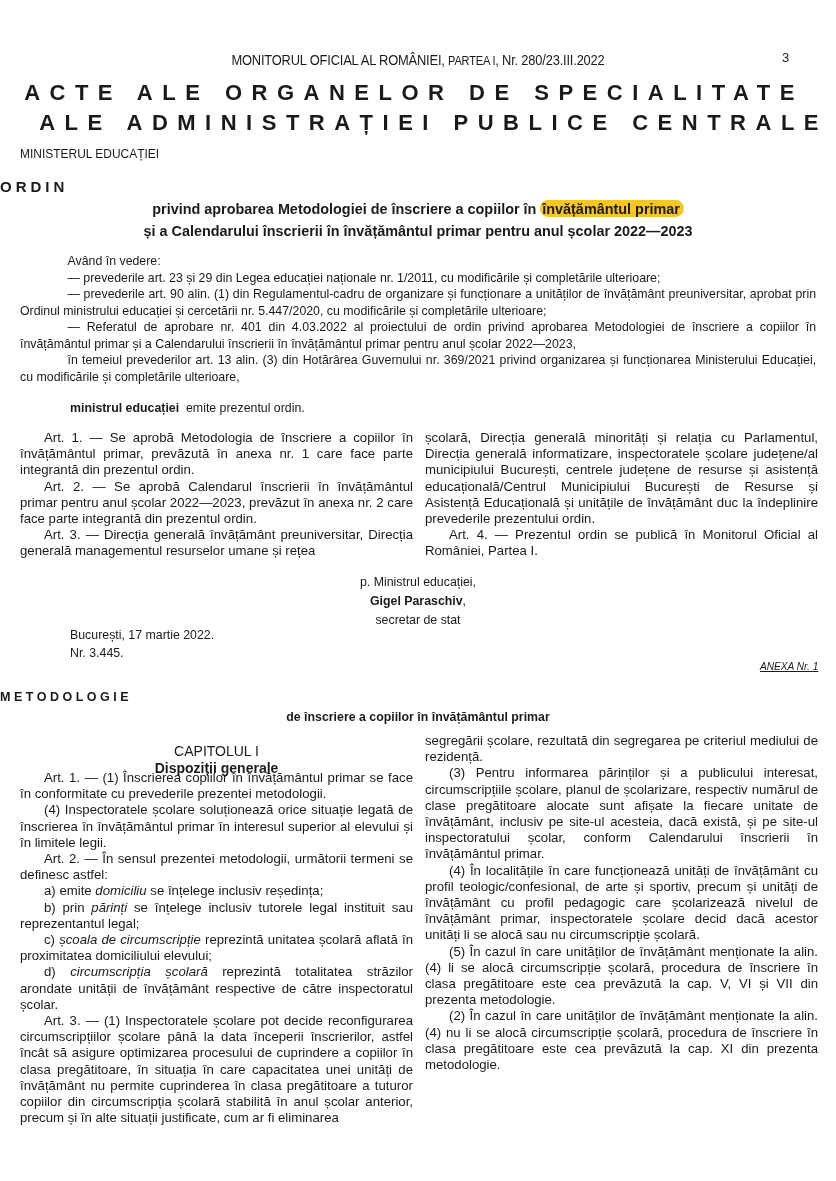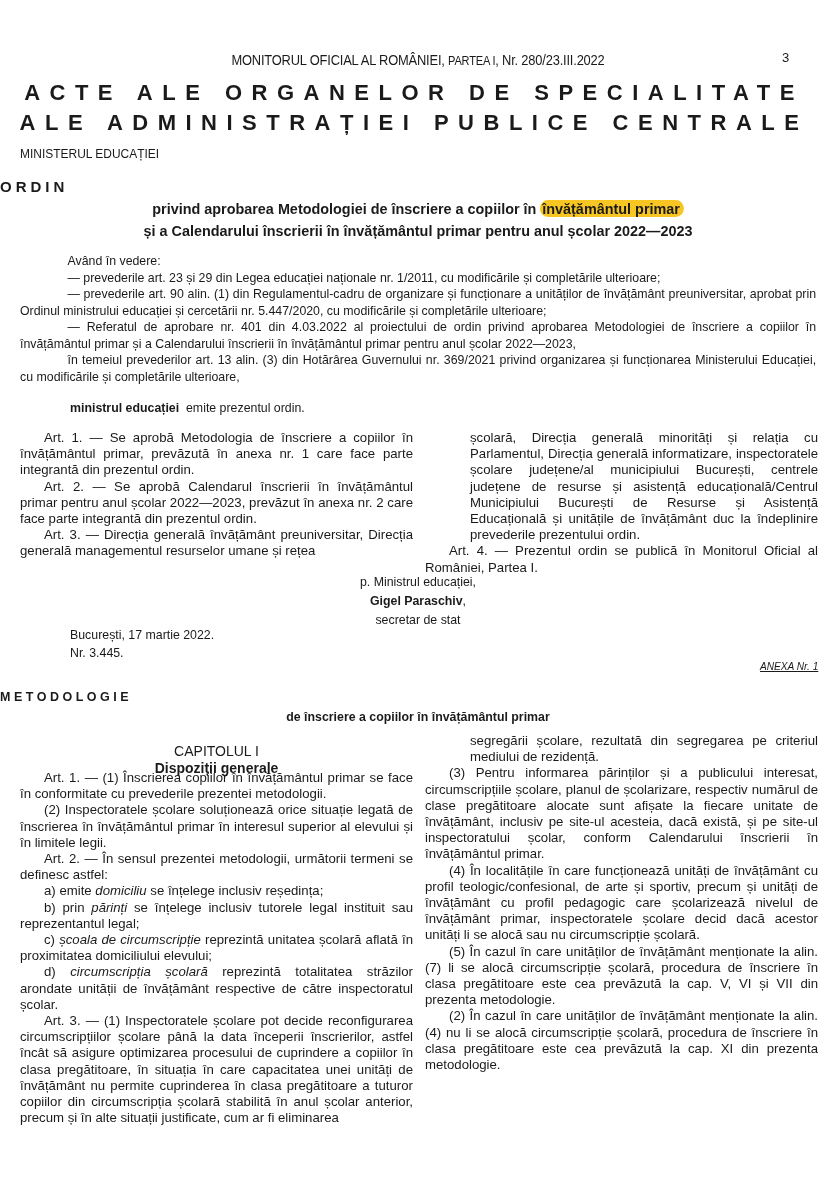--- a/index.html
+++ b/index.html
@@ -5,40 +5,40 @@
   html, body { margin: 0; padding: 0; background: #ffffff; }
   body { width: 836px; height: 1181px; position: relative; overflow: hidden; color: #1a1a1a; font-family: "Liberation Sans", sans-serif; }
   .page { position: absolute; left: 0; top: 0; width: 836px; height: 1181px; }
 
   .running-header { position: absolute; top: 52px; left: 0; width: 836px; text-align: center; font-size: 14px; letter-spacing: -0.2px; transform: scaleX(0.92); transform-origin: center; }
   .running-header .small { font-size: 12px; }
   .page-number { position: absolute; top: 50px; left: 782px; font-size: 13px; }
 
   .section-title { position: absolute; left: 0; width: 828px; text-align: center; font-weight: bold; font-size: 22px; letter-spacing: 9.5px; }
   .section-title.l1 { top: 80px; }
-  .section-title.l2 { top: 110px; }
+  .section-title.l2 { top: 110px; text-align: right; }
 
   .ministry { position: absolute; top: 146px; left: 20px; font-size: 13px; transform: scaleX(0.92); transform-origin: left; }
 
   .ordin-title { position: absolute; top: 178px; left: 0; width: 836px; text-align: left; font-weight: bold; font-size: 15px; letter-spacing: 4px; }
   .ordin-sub { position: absolute; left: 0; width: 836px; text-align: center; font-weight: bold; font-size: 15px; transform: scaleX(0.96); transform-origin: center; }
   .ordin-sub.l1 { top: 200px; }
   .ordin-sub.l2 { top: 222px; }
   .highlight { background: #f7c623; border-radius: 9px; padding: 0 4px 0 2px; }
 
   .preamble { position: absolute; top: 253px; left: 20px; width: 796px; font-size: 13px; line-height: 16.5px; text-align: justify; transform: scaleX(0.95); transform-origin: left; width: 838px; }
   .preamble p { margin: 0; text-indent: 50px; }
   .preamble p.first { text-indent: 50px; }
 
   .emits { position: absolute; top: 400px; left: 70px; font-size: 13px; transform: scaleX(0.95); transform-origin: left; }
   .emits b { font-weight: bold; }
 
   .col { position: absolute; font-size: 13.2px; line-height: 16.2px; text-align: justify; }
   .col p { margin: 0; text-indent: 24px; }
-  .col p.noindent { text-indent: 0; margin-left: 45px; }
+  .col p.noindent { text-indent: 0; }
   .col-left-1 { top: 430px; left: 20px; width: 393px; }
   .col-right-1 { top: 430px; left: 425px; width: 393px; }
 
   .signature { position: absolute; top: 572px; left: 0; width: 836px; text-align: center; font-size: 13px; line-height: 19px; transform: scaleX(0.95); transform-origin: center; }
   .signature .name { font-weight: bold; }
 
   .place-date { position: absolute; top: 626px; left: 70px; font-size: 13px; line-height: 18px; transform: scaleX(0.95); transform-origin: left; }
 
   .anexa { position: absolute; top: 660px; left: 760px; font-size: 11px; font-style: italic; text-decoration: underline; transform: scaleX(0.92); transform-origin: left; }
 
@@ -109,30 +109,30 @@
   <div class="anexa">ANEXA Nr. 1</div>
 
   <div class="met-title">METODOLOGIE</div>
   <div class="met-sub">de înscriere a copiilor în învățământul primar</div>
 
   <div class="chapter c1">CAPITOLUL I</div>
   <div class="chapter c2">Dispoziții generale</div>
 
   <div class="col col-left-2">
     <p>Art. 1. — (1) Înscrierea copiilor în învățământul primar se face în conformitate cu prevederile prezentei metodologii.</p>
-    <p>(2) Inspectoratele școlare soluționează orice situație legată de înscrierea în învățământul primar în interesul superior al elevului și în limitele legii.</p>
+    <p>(4) Inspectoratele școlare soluționează orice situație legată de înscrierea în învățământul primar în interesul superior al elevului și în limitele legii.</p>
     <p>Art. 2. — În sensul prezentei metodologii, următorii termeni se definesc astfel:</p>
     <p><span>a) emite </span><i>domiciliu</i><span> se înțelege inclusiv reședința;</span></p>
     <p><span>b) prin </span><i>părinți</i><span> se înțelege inclusiv tutorele legal instituit sau reprezentantul legal;</span></p>
     <p><span>c) </span><i>școala de circumscripție</i><span> reprezintă unitatea școlară aflată în proximitatea domiciliului elevului;</span></p>
     <p><span>d) </span><i>circumscripția școlară</i><span> reprezintă totalitatea străzilor arondate unității de învățământ respective de către inspectoratul școlar.</span></p>
     <p>Art. 3. — (1) Inspectoratele școlare pot decide reconfigurarea circumscripțiilor școlare până la data începerii înscrierilor, astfel încât să asigure optimizarea procesului de cuprindere a copiilor în clasa pregătitoare, în situația în care capacitatea unei unități de învățământ nu permite cuprinderea în clasa pregătitoare a tuturor copiilor din circumscripția școlară stabilită în anul școlar anterior, precum și în alte situații justificate, cum ar fi eliminarea</p>
   </div>
 
   <div class="col col-right-2">
     <p class="noindent">segregării școlare, rezultată din segregarea pe criteriul mediului de rezidență.</p>
     <p>(3) Pentru informarea părinților și a publicului interesat, circumscripțiile școlare, planul de școlarizare, respectiv numărul de clase pregătitoare alocate sunt afișate la fiecare unitate de învățământ, inclusiv pe site-ul acesteia, dacă există, și pe site-ul inspectoratului școlar, conform Calendarului înscrierii în învățământul primar.</p>
     <p>(4) În localitățile în care funcționează unități de învățământ cu profil teologic/confesional, de arte și sportiv, precum și unități de învățământ cu profil pedagogic care școlarizează nivelul de învățământ primar, inspectoratele școlare decid dacă acestor unități li se alocă sau nu circumscripție școlară.</p>
-    <p>(5) În cazul în care unităților de învățământ menționate la alin. (7) li se alocă circumscripție școlară, procedura de înscriere în clasa pregătitoare este cea prevăzută la cap. V, VI și VII din prezenta metodologie.</p>
+    <p>(5) În cazul în care unităților de învățământ menționate la alin. (4) li se alocă circumscripție școlară, procedura de înscriere în clasa pregătitoare este cea prevăzută la cap. V, VI și VII din prezenta metodologie.</p>
     <p>(2) În cazul în care unităților de învățământ menționate la alin. (4) nu li se alocă circumscripție școlară, procedura de înscriere în clasa pregătitoare este cea prevăzută la cap. XI din prezenta metodologie.</p>
   </div>
 
 </div>
 
 </body></html>

